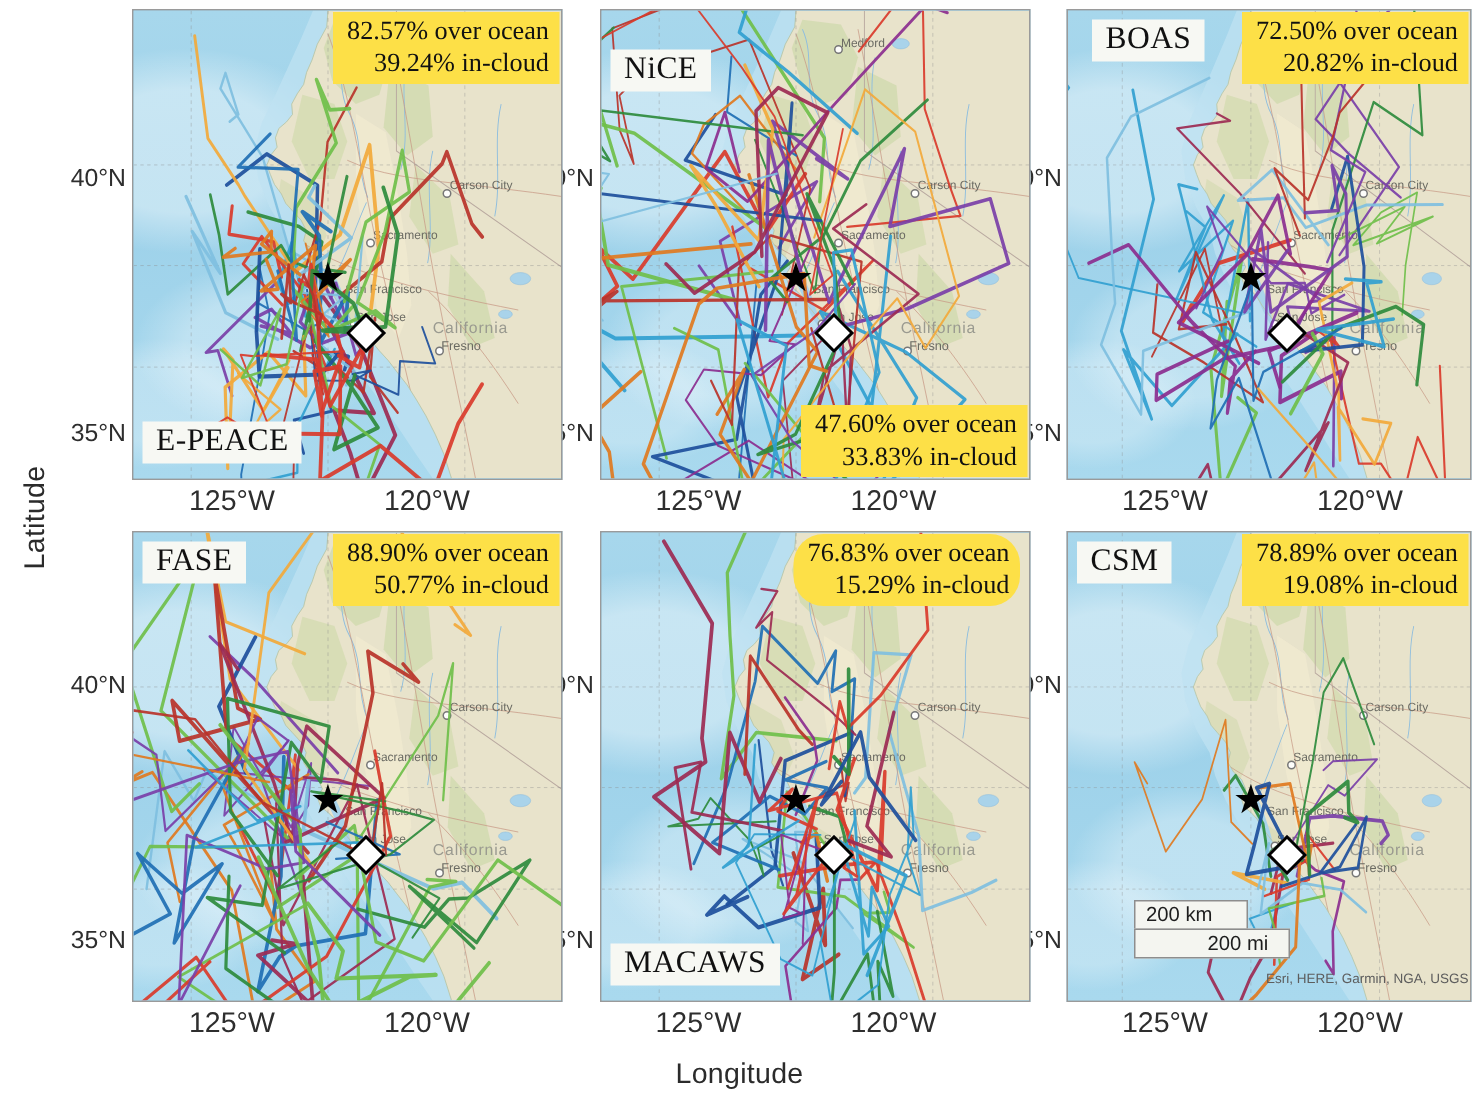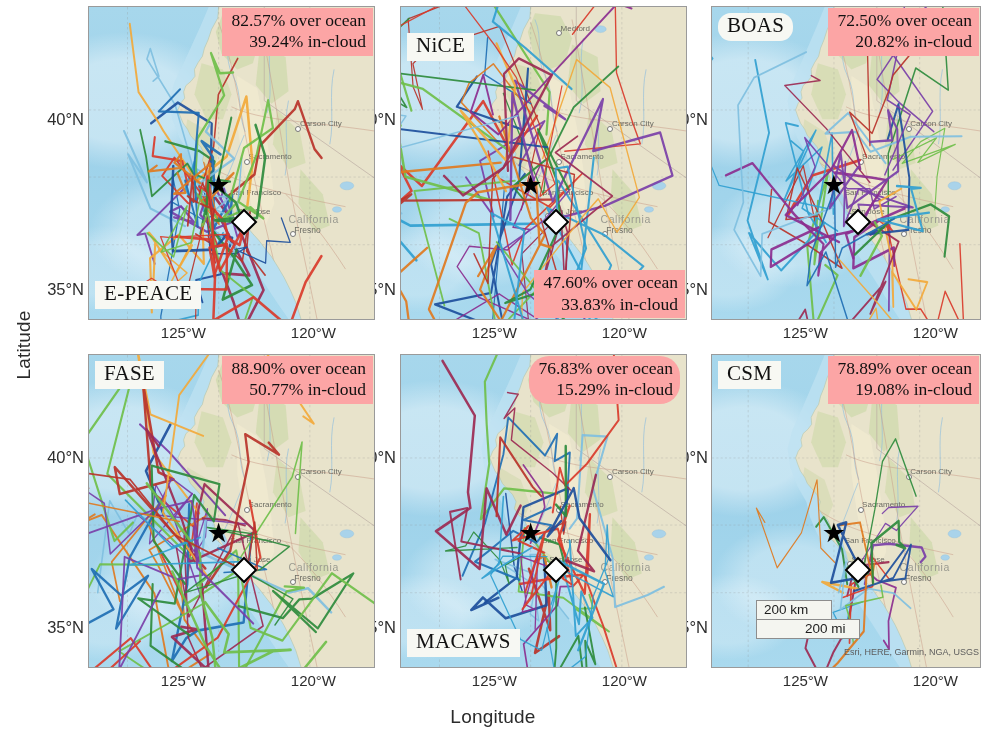--- a/index.html
+++ b/index.html
@@ -37,26 +37,26 @@
   
   .star{position:absolute;font-size:27px;line-height:0;color:#000;
         transform:translate(-50%,-50%);}
   .diamond{position:absolute;width:15px;height:15px;background:#ffffff;
         border:2.4px solid #000;transform:translate(-50%,-50%) rotate(45deg);}
 
   
   .campaign{position:absolute;background:#f7f8f3;padding:1px 9px 3px 9px;
      font-family:"Liberation Serif",serif;font-size:21px;color:#111;
      line-height:1.12;letter-spacing:.3px;}
-  .stats{position:absolute;background:#fca5a5;padding:2px 7px 3px 9px;
+  .stats{position:absolute;background:#fde047;padding:2px 7px 3px 9px;
      font-family:"Liberation Serif",serif;font-size:17.5px;color:#111;
      text-align:right;line-height:1.22;}
 
   
-  .tickx{position:absolute;font-size:15px;color:#2e2e2e;text-align:right;}
+  .tickx{position:absolute;font-size:19px;color:#2e2e2e;text-align:left;}
   .ticky{position:absolute;font-size:16.5px;color:#2e2e2e;text-align:right;}
 
   
   #scalebar{position:absolute;}
   .sbrow{background:#f4f5f0;border:1px solid #8d8d8d;font-size:13.5px;
      color:#1d1d1d;padding:1px 6px 2px 7px;box-sizing:border-box;
      font-family:"Liberation Sans",sans-serif;}
   #attrib{position:absolute;font-size:9px;color:#5d5d5d;white-space:nowrap;
      font-family:"Liberation Sans",sans-serif;}
 
@@ -433,21 +433,21 @@
         <path d="M 0.5335,0.7934 L 0.6729,0.6783 L 0.8159,0.6326 L 0.8849,0.6711 L 0.8677,0.7997" fill="none" stroke="#2e8b3d" stroke-width="0.00782" stroke-linejoin="round" stroke-linecap="round" opacity=".92"></path>
         <path d="M 0.4742,0.7535 L 0.2749,0.6667 L 0.4430,0.5236 L 0.5224,0.3948 L 0.5532,0.5198" fill="none" stroke="#8b2e8f" stroke-width="0.00819" stroke-linejoin="round" stroke-linecap="round" opacity=".92"></path>
         <path d="M 0.6899,0.5736 L 0.7791,0.5797 L 0.7429,0.5824 L 0.7865,0.7186 L 0.6192,0.6818 L 0.8098,0.6590" fill="none" stroke="#31a0d0" stroke-width="0.00757" stroke-linejoin="round" stroke-linecap="round" opacity=".92"></path>
         <path d="M 0.5463,0.5124 L 0.4394,0.6441 L 0.4802,0.4682 L 0.5048,0.6443 L 0.6948,0.5262 L 0.6913,0.3918 L 0.6566,0.3311 L 0.6725,0.4272 L 0.5898,0.4322" fill="none" stroke="#7a3fa8" stroke-width="0.00765" stroke-linejoin="round" stroke-linecap="round" opacity=".92"></path>
         <path d="M 0.6804,0.6787 L 0.4861,0.7721 L 0.4613,0.8337 L 0.4573,0.5839 L 0.3704,0.7888 L 0.3546,0.8929 L 0.4250,0.7854 L 0.5057,1.0019" fill="none" stroke="#1f6fb4" stroke-width="0.00542" stroke-linejoin="round" stroke-linecap="round" opacity=".92"></path>
         <path d="M 0.4729,0.8077 L 0.6120,0.9430 L 0.7067,1.0400 L 0.7703,1.0400 L 0.5753,1.0185 L 0.6122,0.9657 L 0.6233,1.0365" fill="none" stroke="#f2a93b" stroke-width="0.00528" stroke-linejoin="round" stroke-linecap="round" opacity=".92"></path>
   </svg>
        <div class="star" style="left:121.9px;top:177.8px;">★</div>
       <div class="diamond" style="left:146.1px;top:215.3px;"></div>
      </div>
-     <div class="campaign" style="left:6px;top:6px;border-radius:13px;">BOAS</div>
+     <div class="campaign" style="left:16px;top:6px;">BOAS</div>
     <div class="stats" style="right:1px;top:1px;">
         <div>72.50% over ocean</div>
         <div>20.82% in-cloud</div>
       </div>
   </div>
 <div class="panel" id="p-fase" style="left:88px;top:354px;width:287px;height:314px;">
     <div class="mapwrap">
        <div class="ocean"></div>
 
   <svg class="land" viewBox="0 0 1 1" preserveAspectRatio="none" width="285" height="312">

